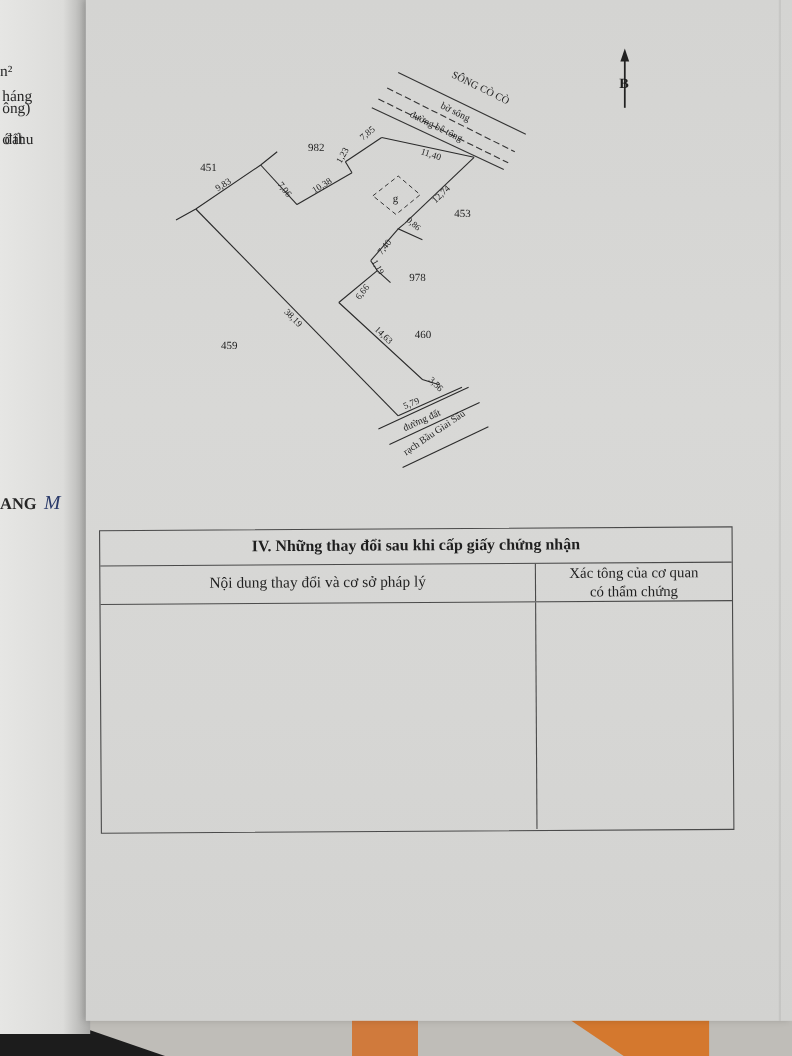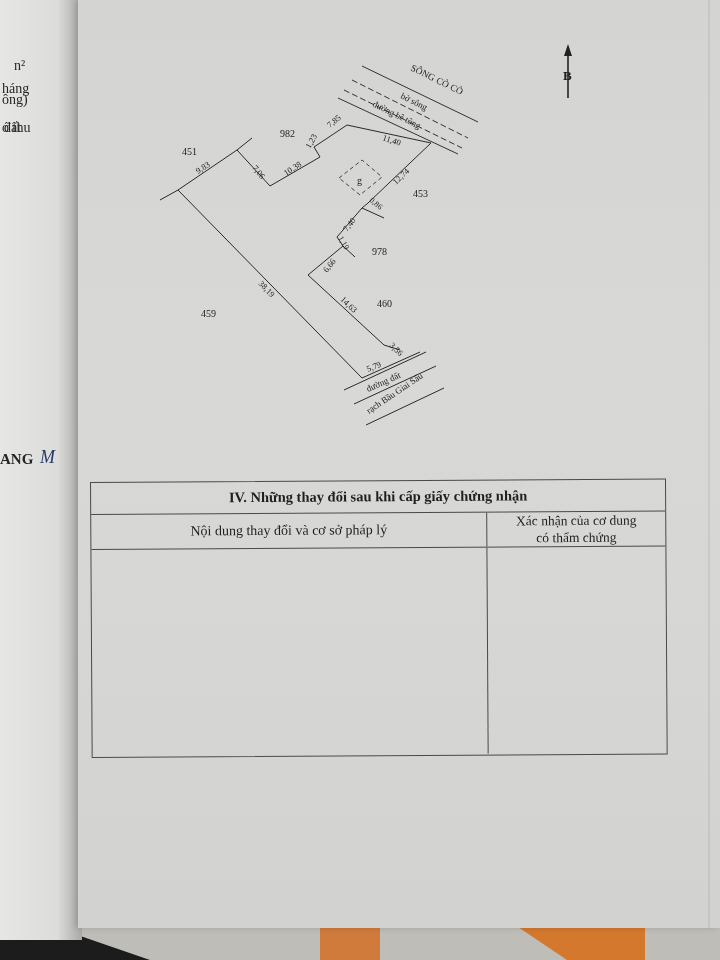--- a/index.html
+++ b/index.html
@@ -59,21 +59,21 @@
 <body>
 
 <div class="bottom-scene">
   <div class="dark"></div>
   <div class="orange1"></div>
   <div class="orange2"></div>
 </div>
 
 <div class="left-page">
   <span class="frag" style="left:2px;top:48px;margin-top:44px;">ông)</span>
-  <span class="frag" style="left:14px;top:58px;">n²</span>
+  <span class="frag" style="left:0;top:58px;">n²</span>
   <span class="frag" style="left:2px;top:70px;margin-top:11px;">háng</span>
   <span class="frag" style="left:2px;top:120px;">ó thu</span>
   <span class="frag" style="left:4px;top:120px;font-family:Liberation Serif, serif;">đất</span>
   <span class="frag" style="left:0px;top:451px;font-weight:bold;font-size:15px;text-align:center;">ANG</span>
   <span class="sig">M</span>
 </div>
 
 <div class="page">
   <div class="page-edge"></div>
 </div>
@@ -160,21 +160,21 @@
 
   <text x="368" y="392" font-size="9" transform="rotate(-24 368 392)">đường đất</text>
   <text x="369" y="414" font-size="9" transform="rotate(-34 369 414)">rạch Bầu Giai Sấu</text>
 </svg>
 
 <div class="changes-table">
   <div class="title-row">IV. Những thay đổi sau khi cấp giấy chứng nhận</div>
   <div class="head-row">
     <div class="col-left">Nội dung thay đổi và cơ sở pháp lý</div>
     <div class="col-right">
-      <span>Xác nhận của cơ dung</span>
+      <span>Xác tông của cơ quan</span>
       <span>có thẩm chứng</span>
     </div>
   </div>
   <div class="body-row">
     <div class="col-left"></div>
     <div class="col-right"></div>
   </div>
 </div>
 
 </body></html>

